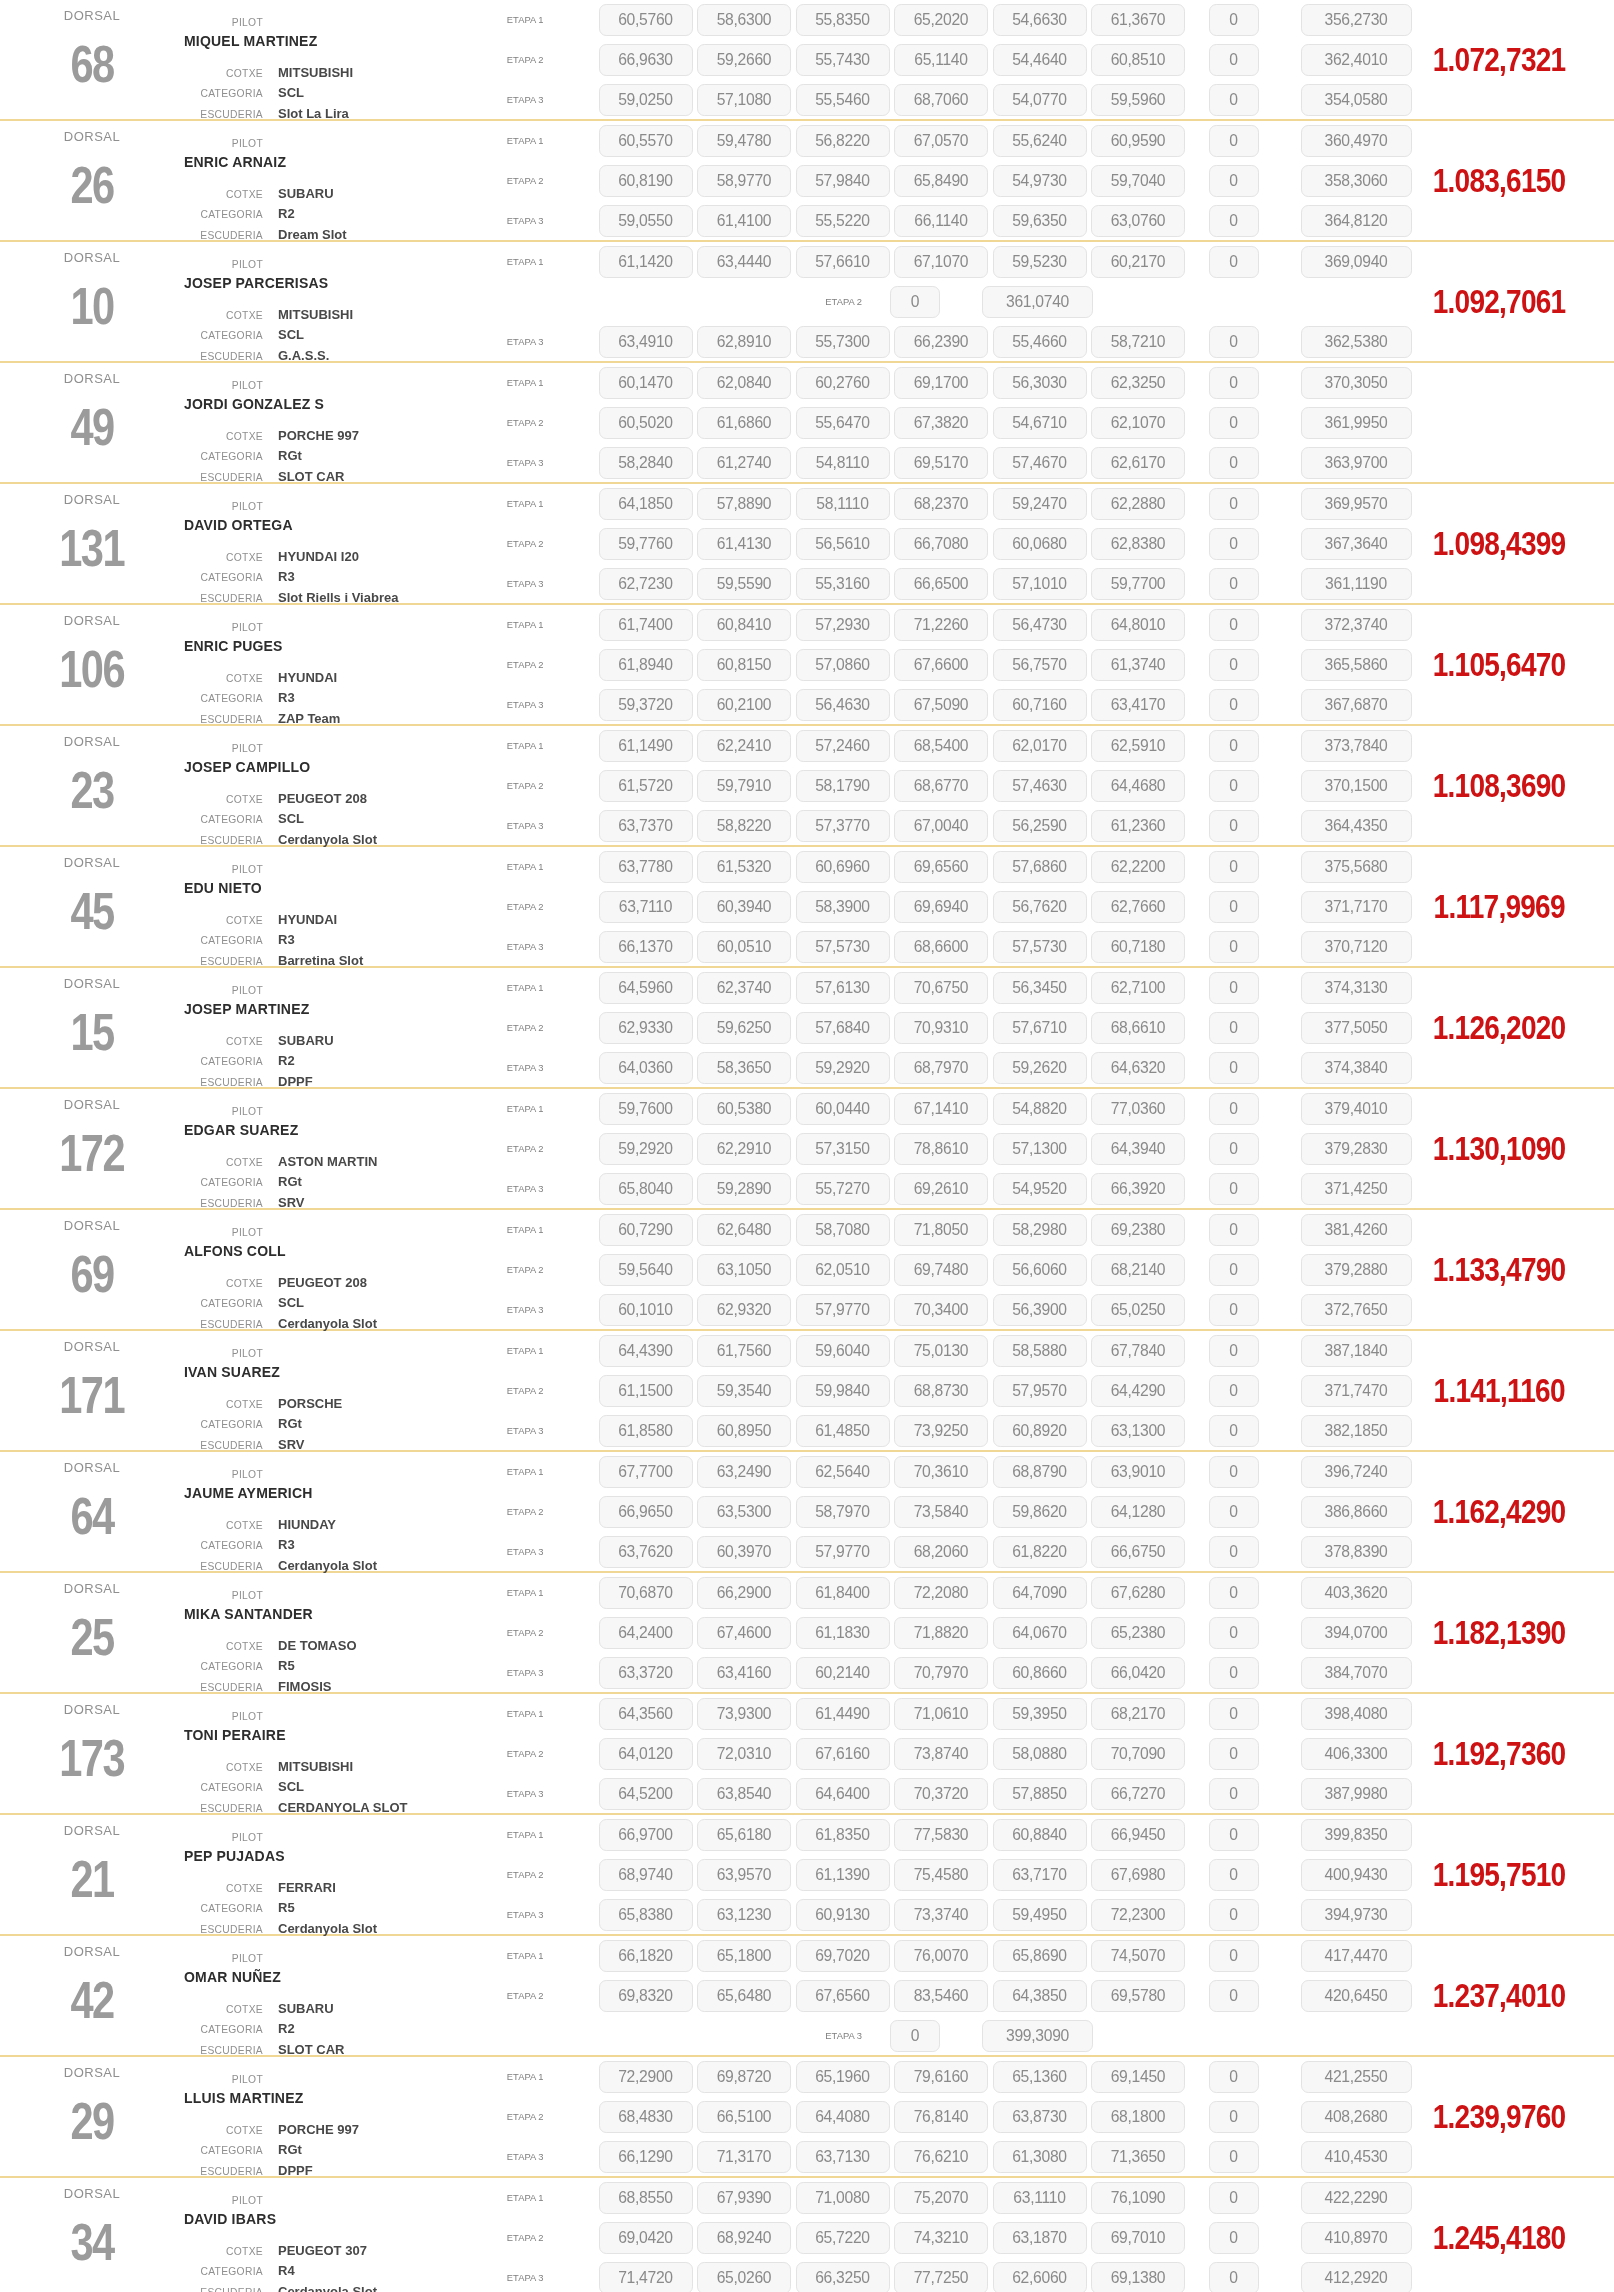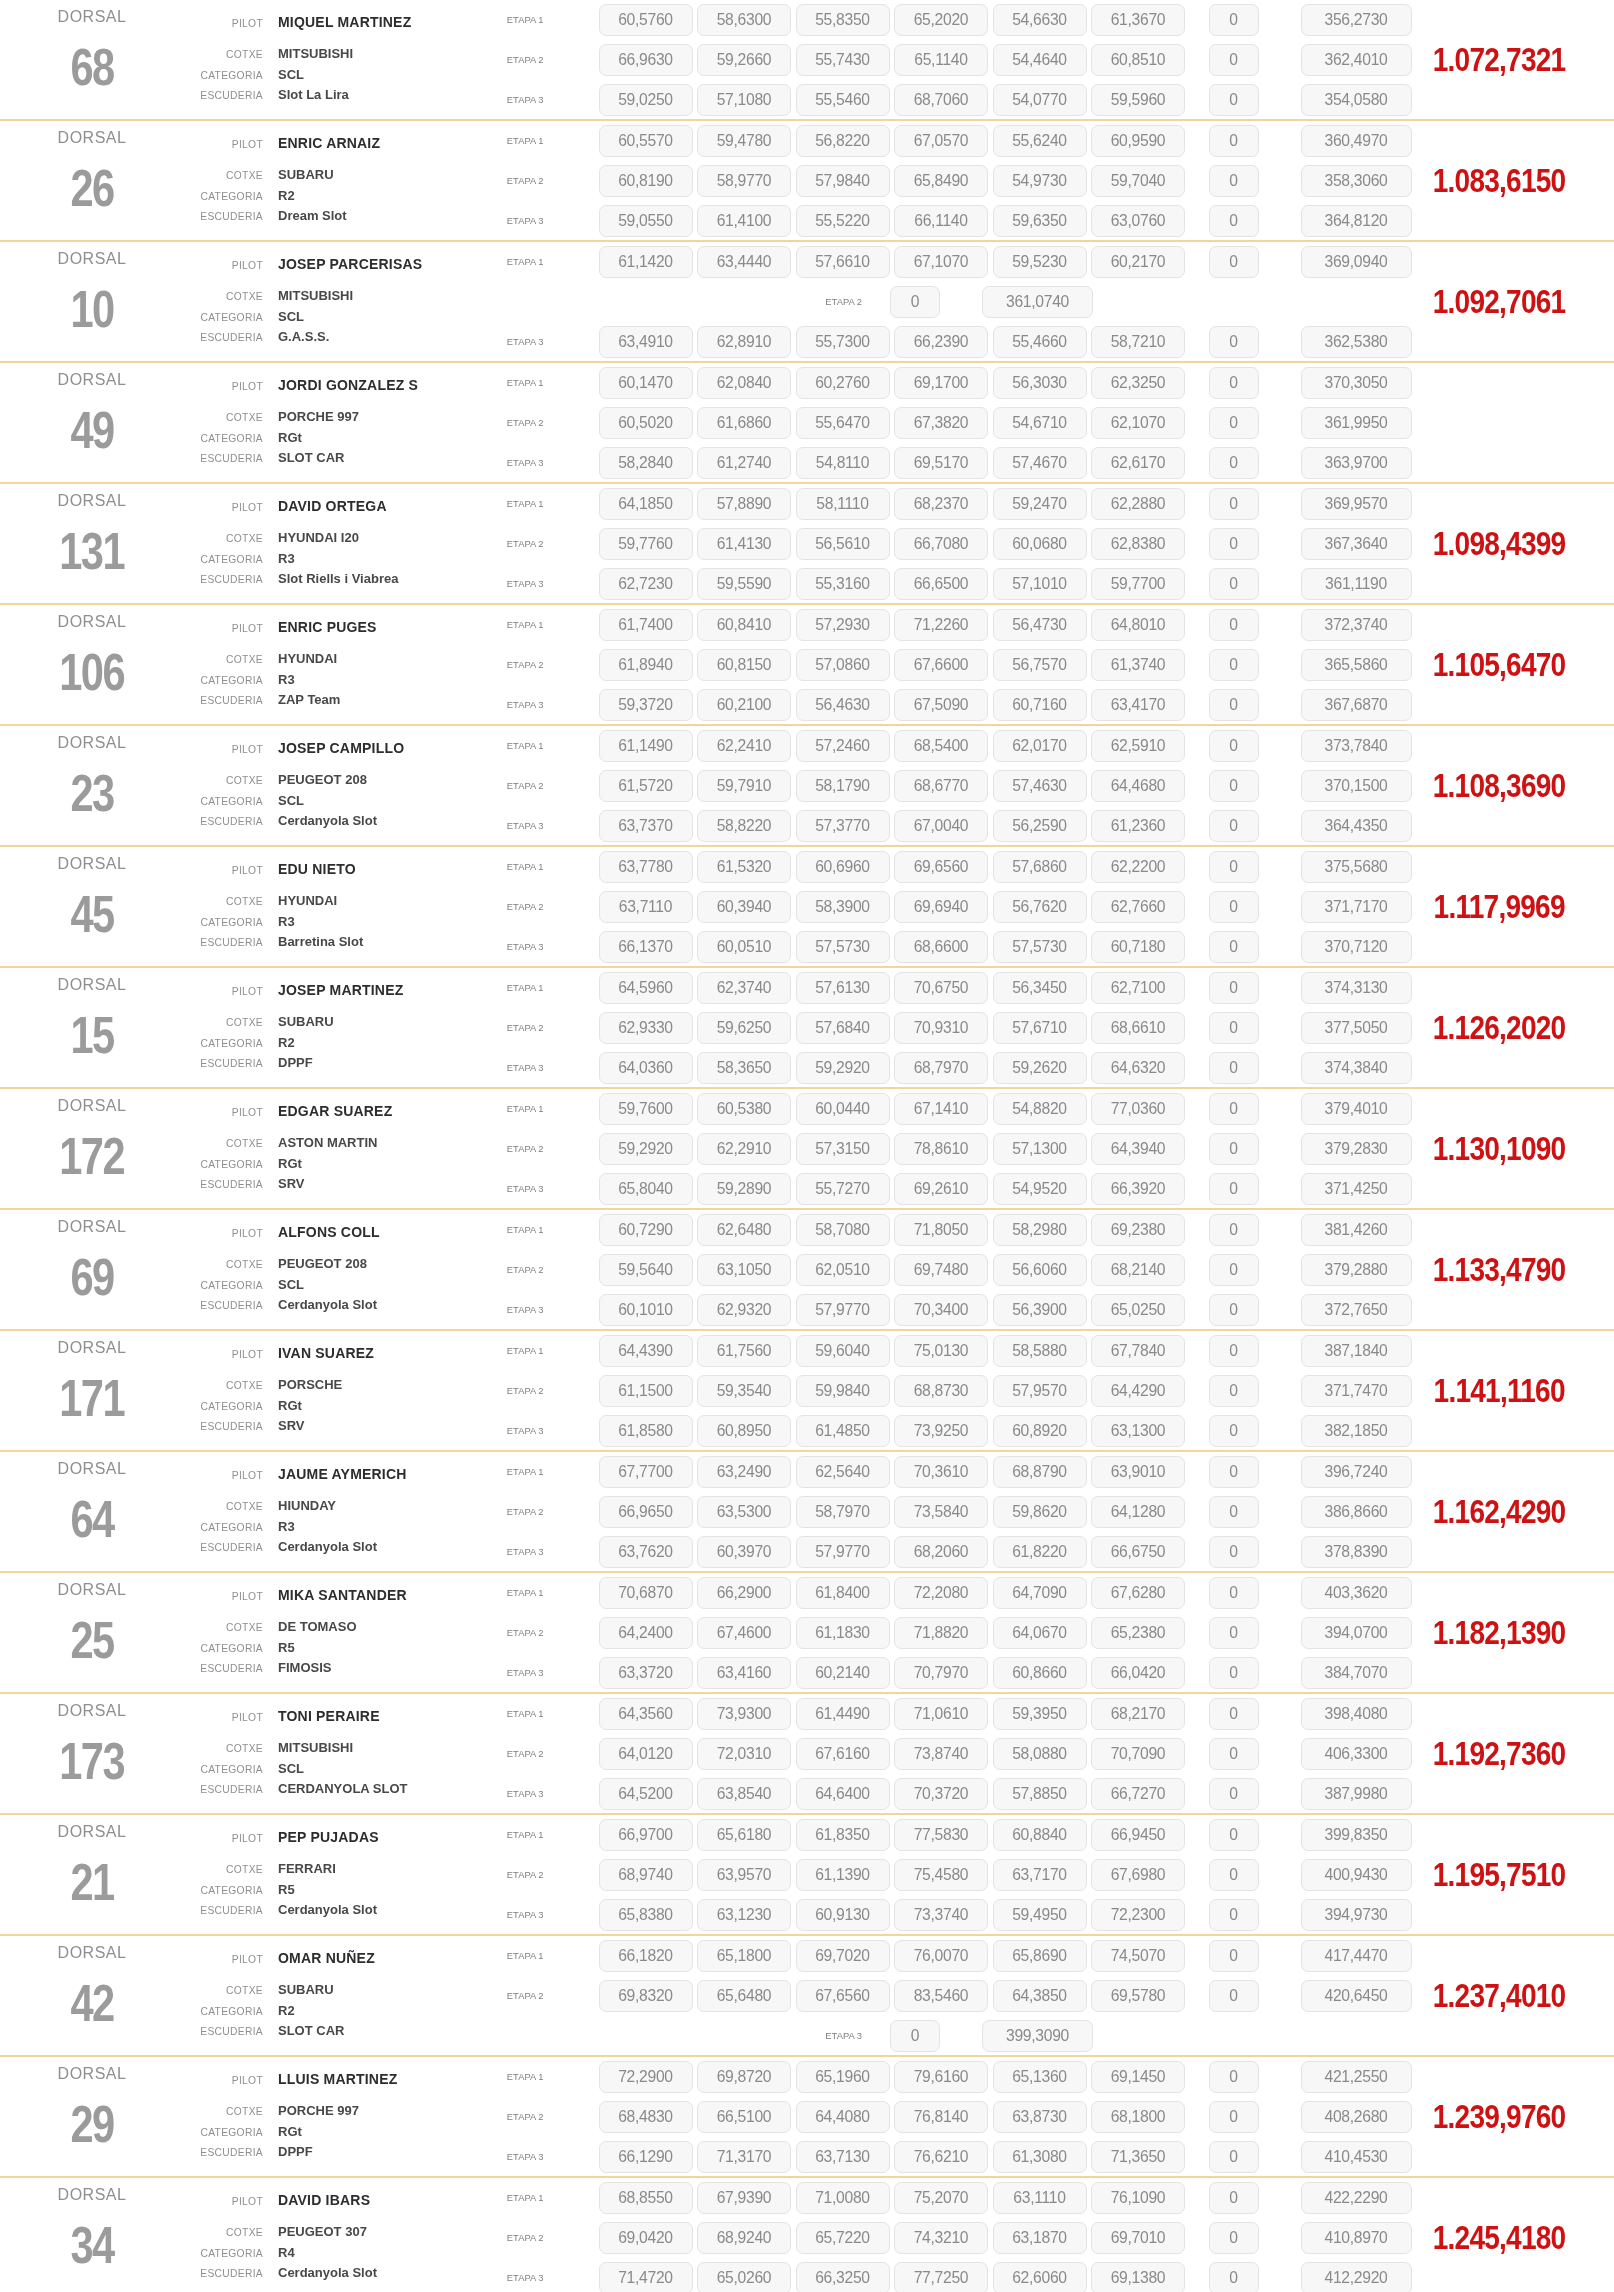--- a/index.html
+++ b/index.html
@@ -7,29 +7,29 @@
     width:1615px;height:2293px;overflow:hidden;background:#ffffff;
     font-family:"Liberation Sans", sans-serif;
   }
   #results{width:1615px;}
   .block{
     box-sizing:border-box;height:121px;display:flex;align-items:stretch;
     border-bottom:2.7px solid #f1d795;background:#ffffff;
   }
   
   .col-dorsal{width:184px;flex:none;text-align:center;padding-top:8px;box-sizing:border-box;}
-  .dorsal-label{font-size:16px;color:#8f8f8f;letter-spacing:0.5px;}
+  .dorsal-label{font-size:13px;color:#8f8f8f;letter-spacing:0.5px;}
   .dorsal-number{
     display:inline-block;margin-top:18px;font-size:52px;font-weight:bold;color:#9b9b9b;
     line-height:.92;letter-spacing:-1.8px;transform:scaleX(.8);transform-origin:center top;
   }
   
   .col-info{width:340px;flex:none;box-sizing:border-box;padding-top:12.5px;}
   .info-line{display:flex;align-items:baseline;line-height:19.7px;}
-  .info-line.pilot{margin-bottom:10.7px;}
+  .info-line.pilot{margin-bottom:10.7px;flex-direction:column;}
   .info-label{flex:none;width:79px;text-align:right;padding-right:15px;font-size:10.3px;color:#8f8f8f;letter-spacing:0.3px;}
   .info-value{font-size:13px;font-weight:bold;color:#484848;white-space:nowrap;}
   .info-line.pilot .info-value{font-size:14px;color:#2d2d2d;letter-spacing:0.2px;}
   
   .col-times{width:860px;flex:none;display:flex;flex-direction:column;justify-content:center;gap:8px;box-sizing:border-box;align-items:center;}
   .etapa-row{display:flex;align-items:center;height:32px;}
   .etapa-label{flex:none;width:47px;text-align:right;margin-right:9px;font-size:9.4px;color:#7f7f7f;white-space:nowrap;}
   .cells{display:flex;padding-left:46px;}
   .cell{
     box-sizing:border-box;height:32px;background:#f7f7f7;border:0.9px solid #e3e3e3;border-radius:7.2px;

